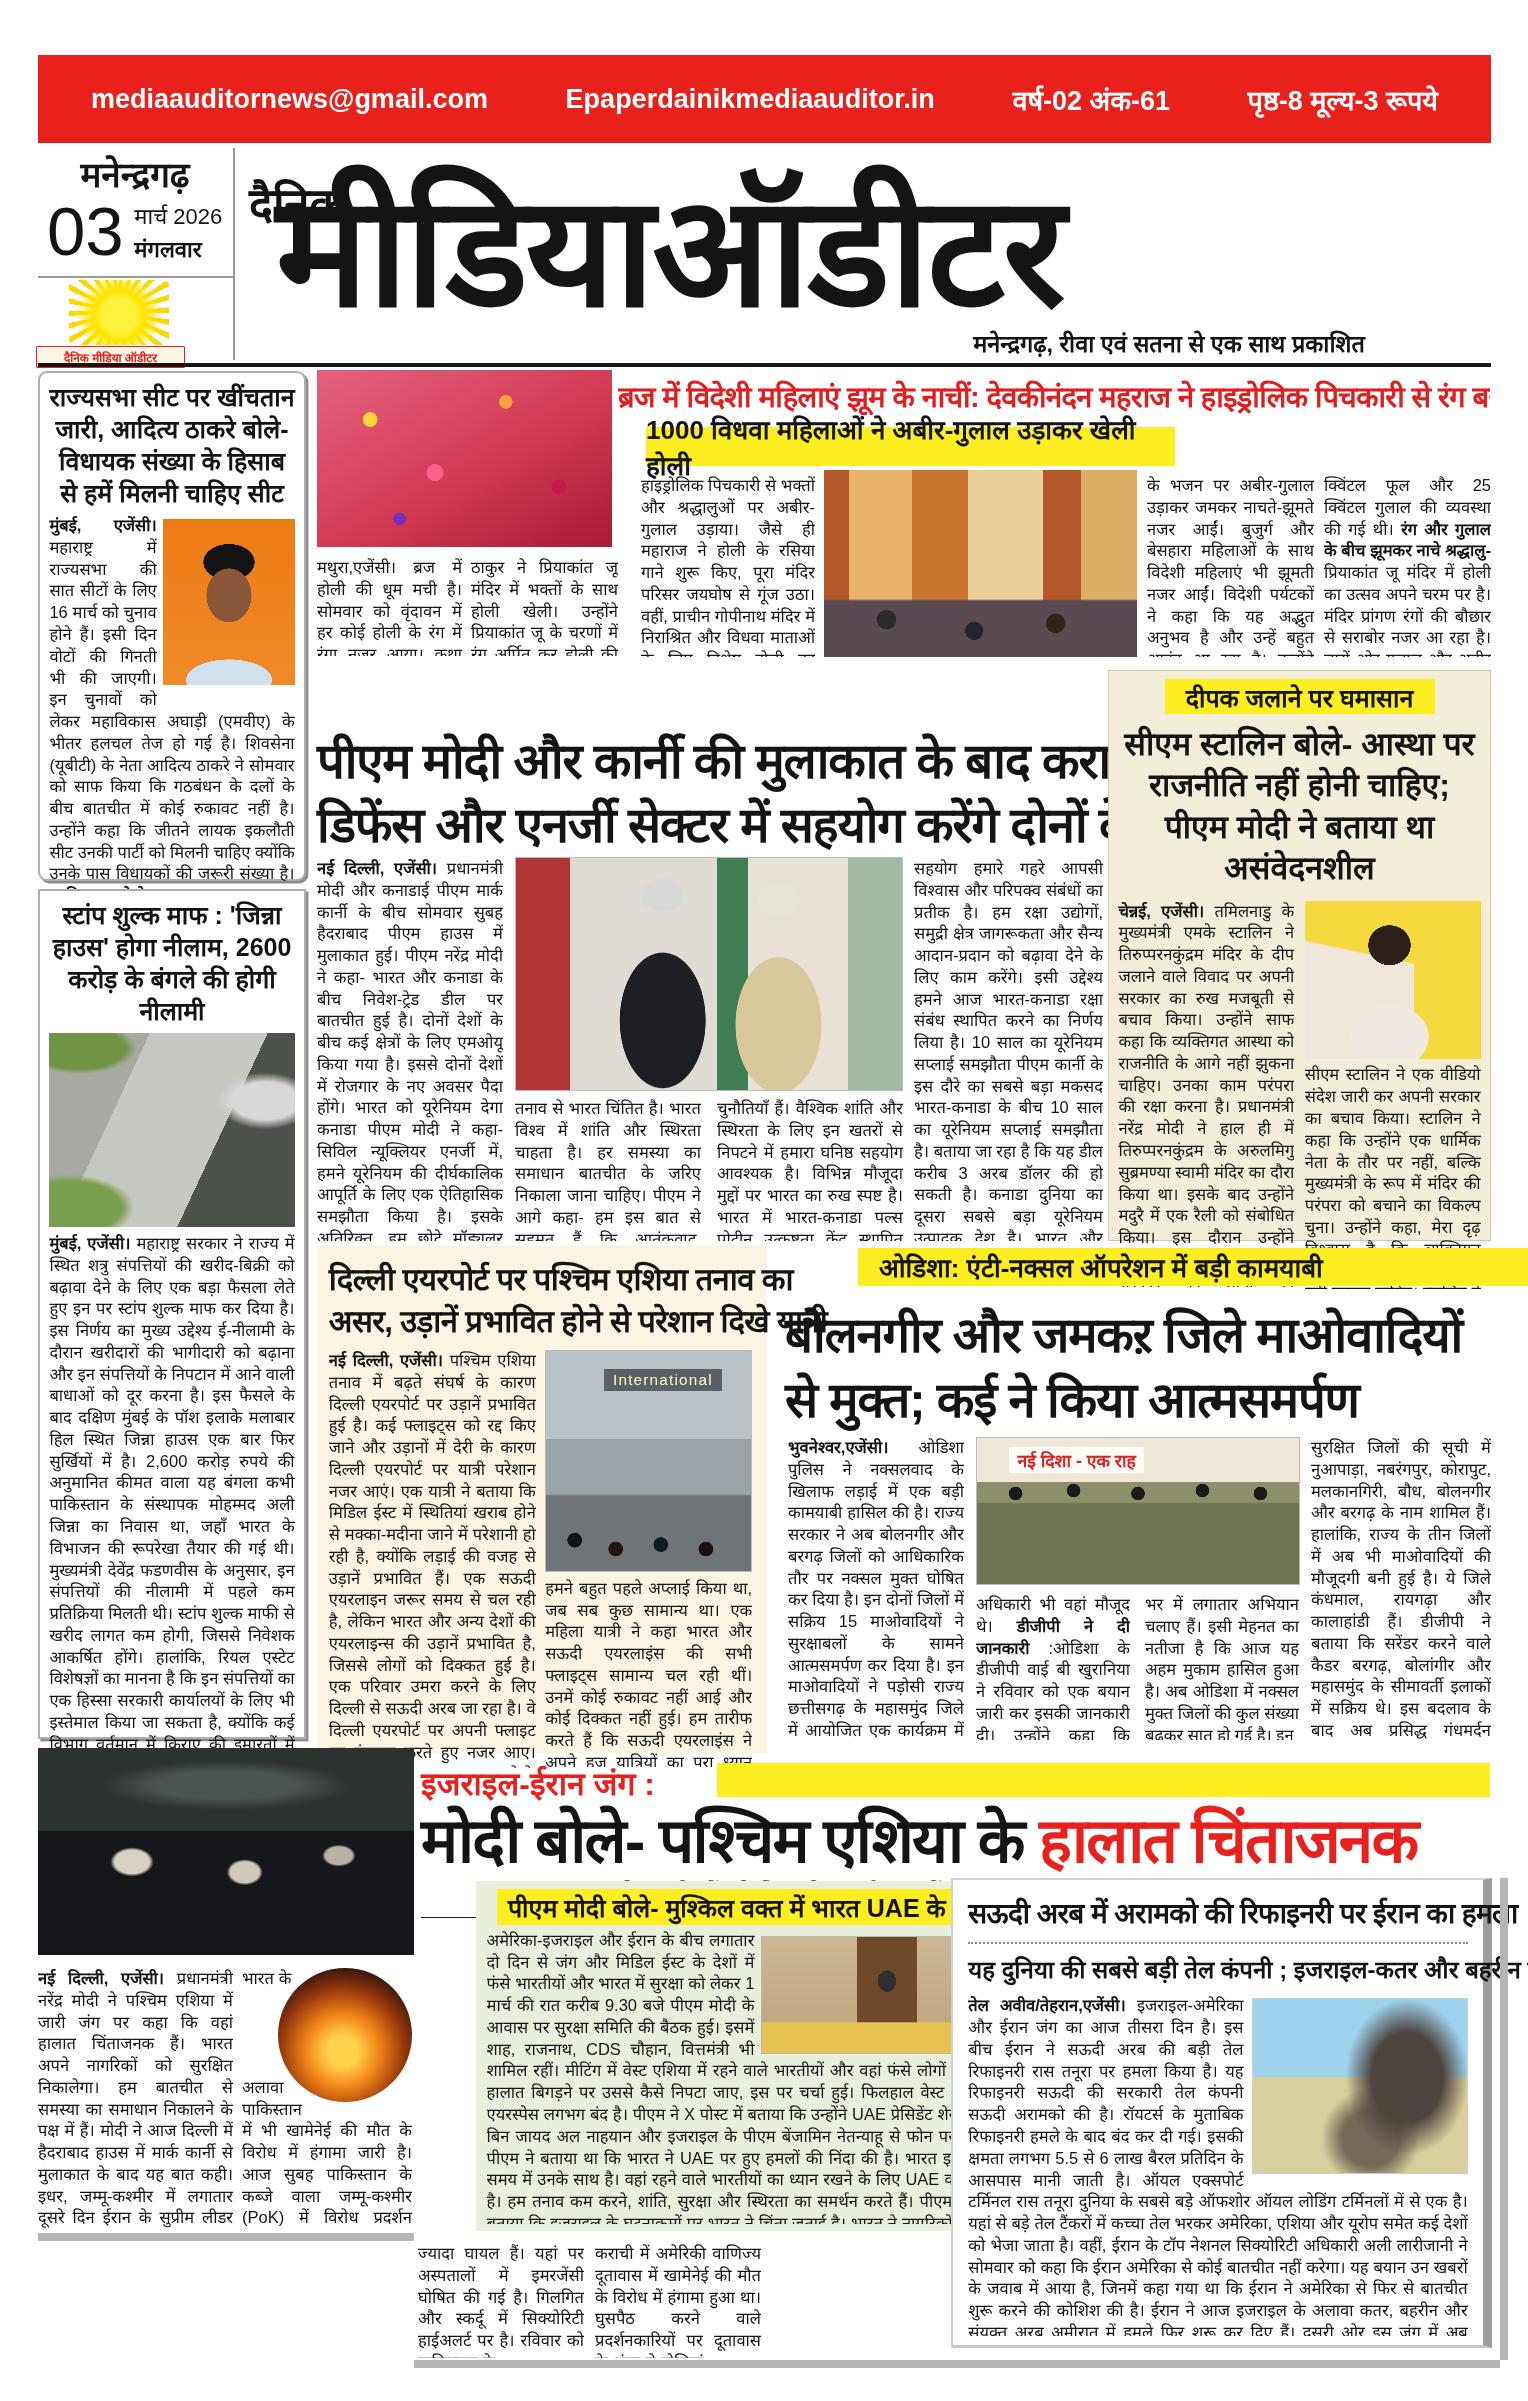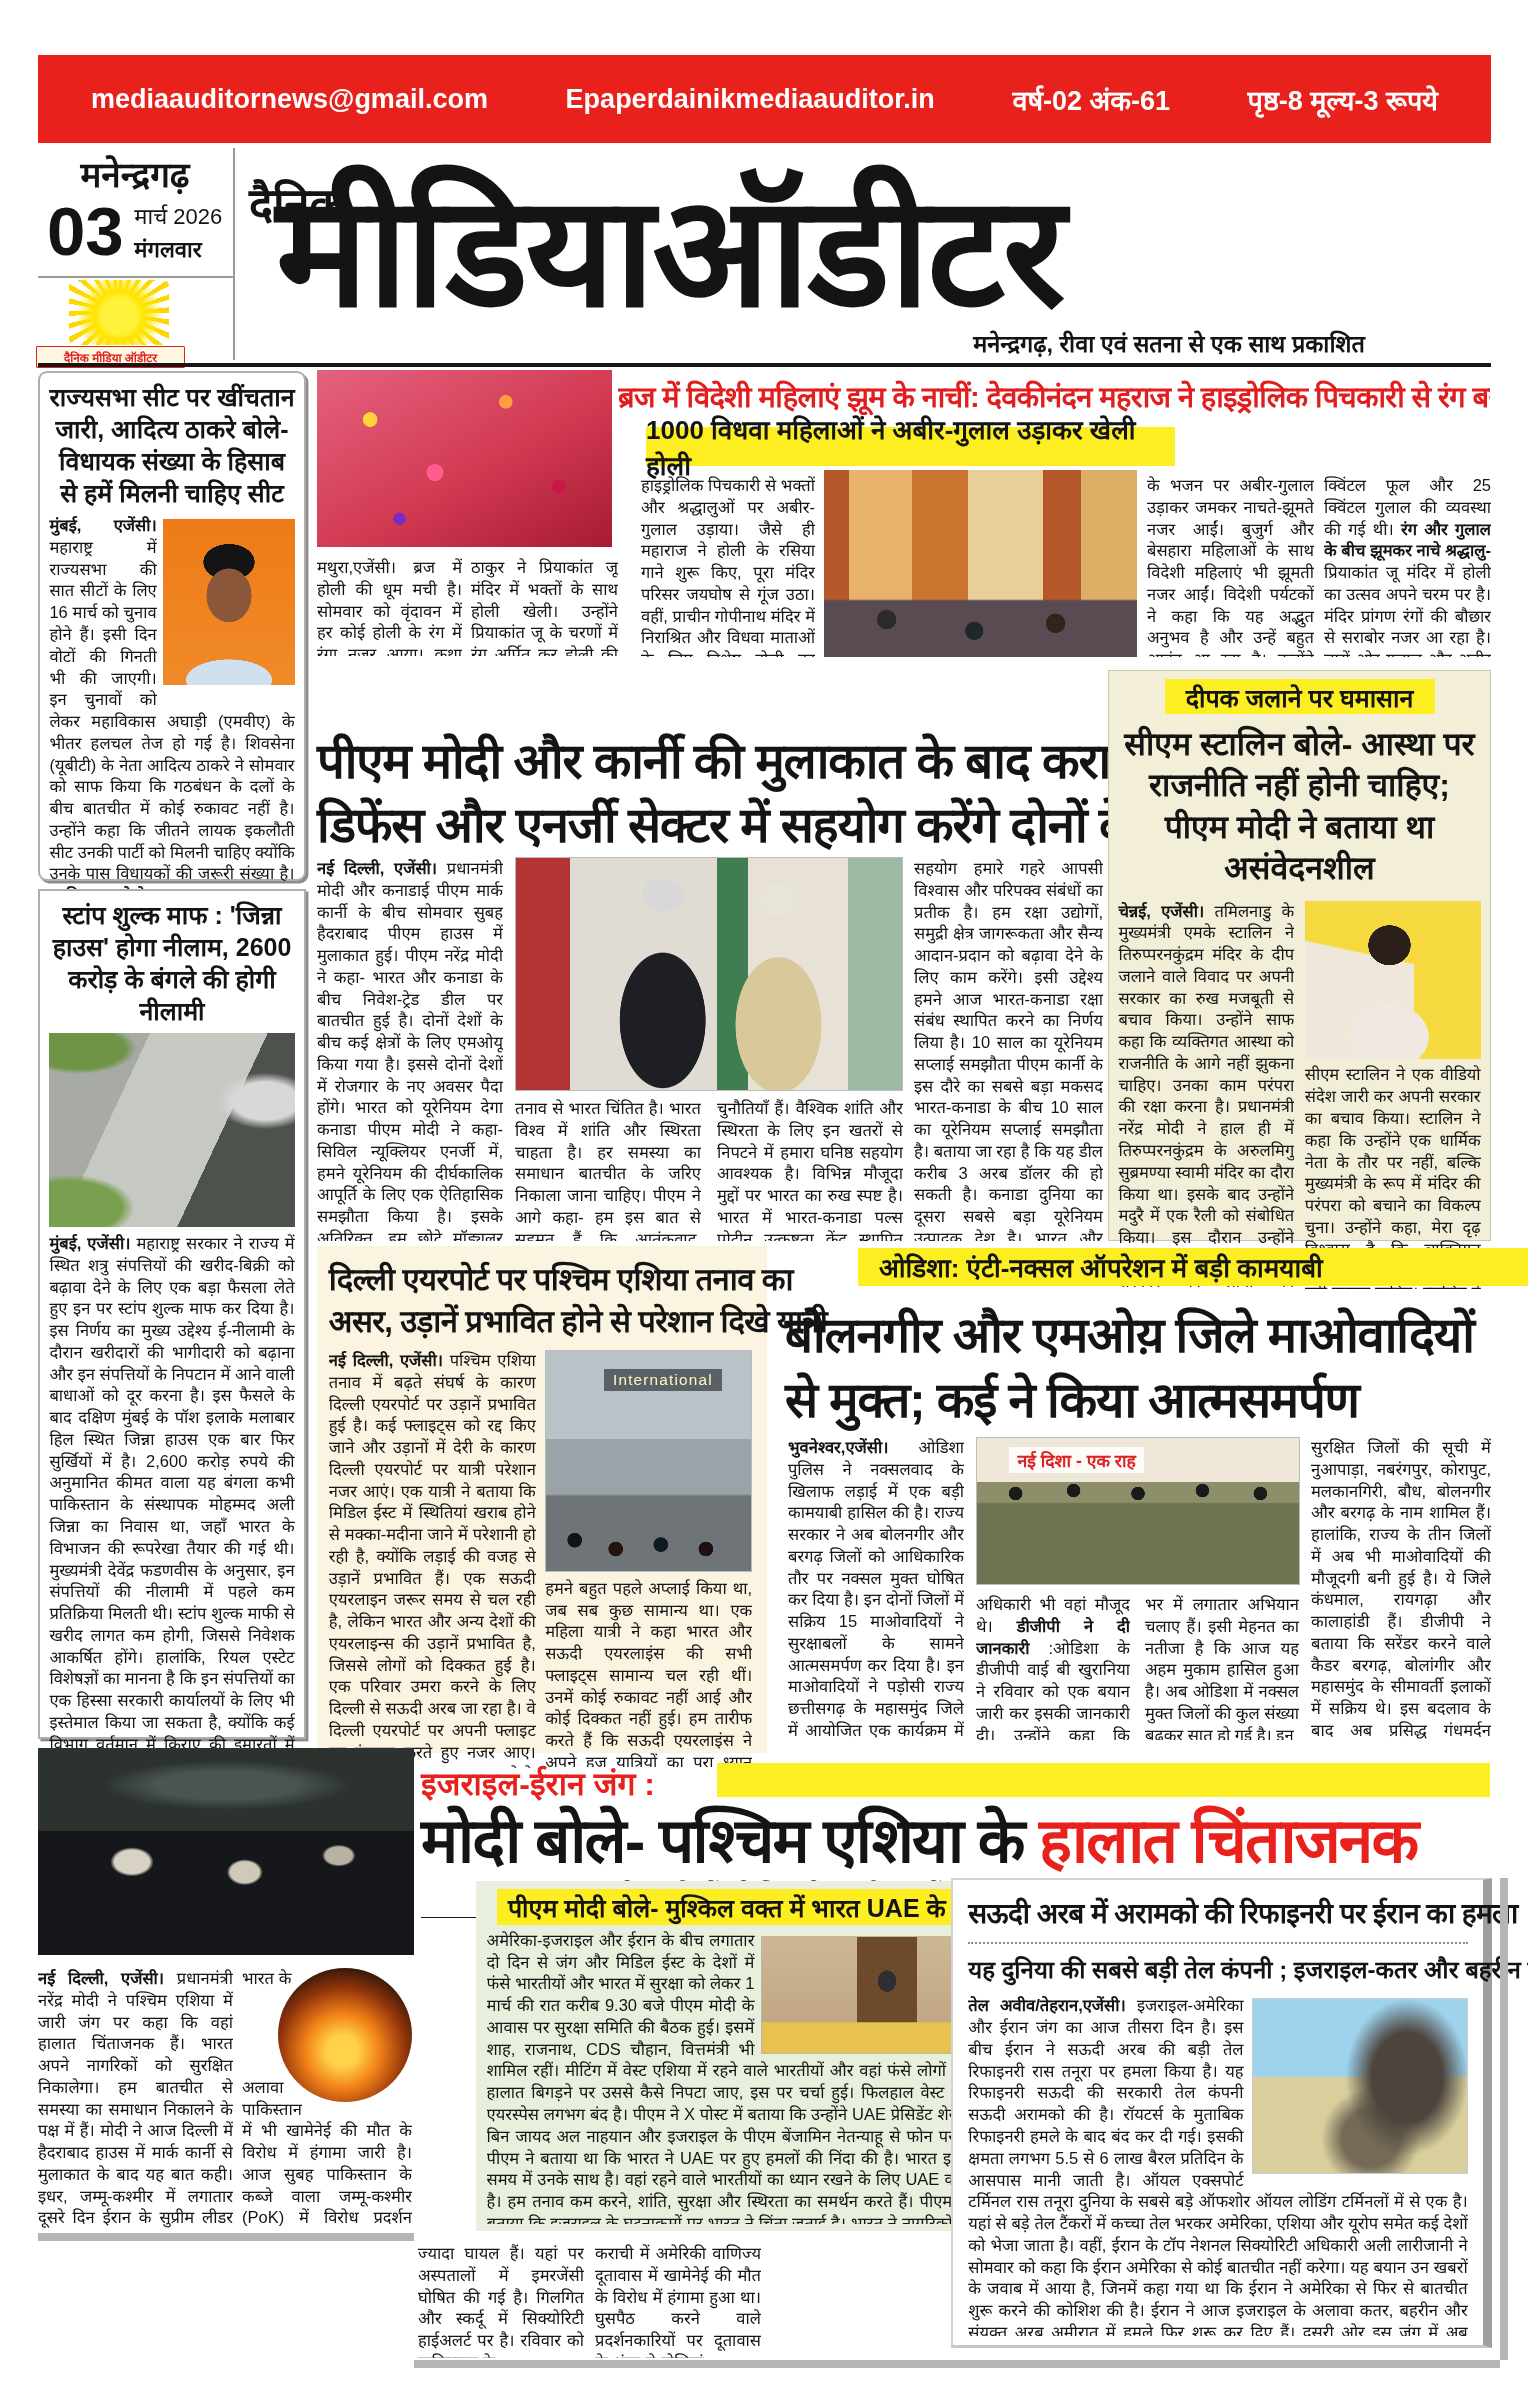--- a/index.html
+++ b/index.html
@@ -9,21 +9,21 @@
   .jtxt{font-size:16.5px;line-height:1.32;text-align:justify;overflow:hidden;}
   .dl{font-weight:bold;}
   .nowrap{white-space:nowrap;overflow:hidden;}
   
   #topbar{left:38px;top:55px;width:1453px;height:88px;background:#e8211d;color:#fff;
           display:flex;align-items:center;justify-content:space-between;padding:0 53px;box-sizing:border-box;
           font-weight:bold;font-size:27px;}
   
   #mh-city{left:41px;top:150px;width:188px;text-align:center;font-size:35px;font-weight:800;}
   #mh-daterow{left:47px;top:197px;width:182px;display:flex;gap:10.6px;align-items:center;}
-  #mh-day{font-size:69px;font-weight:700;line-height:1;}
+  #mh-day{font-size:69px;font-weight:400;line-height:1;}
   #mh-stack{display:flex;flex-direction:column;gap:3.5px;font-size:22px;}
   #mh-stack .wd{font-weight:bold;}
   #mh-hline{left:38px;top:276px;width:195px;height:1.8px;background:#9a9a9a;}
   #mh-vline{left:233px;top:148px;width:1.8px;height:212px;background:#9a9a9a;}
   #sun{left:69px;top:280px;width:100px;height:65px;
        background:radial-gradient(circle at 50% 55%,#fff23d 0 28%,#ffe400 40%,rgba(255,230,0,.55) 55%,rgba(255,230,0,0) 70%),
        repeating-conic-gradient(from 0deg,#ffd700 0 6deg,rgba(255,215,0,0) 6deg 14deg);border-radius:5.9px;}
   #ribbon{left:36px;top:346px;width:147px;height:20px;border:1.8px solid #d22;color:#d22;background:#fdf7e2;
           font-size:11.8px;font-weight:bold;display:flex;align-items:center;justify-content:center;border-radius:1px;}
   #mh-daily{left:249px;top:172px;font-size:45px;font-weight:800;}
@@ -250,21 +250,21 @@
       <div style="width:207px;">
         <div id="airport-photo">
           <span id="air-sign">International</span>
         </div>
         <div class="jtxt" style="height:189px;margin-top:5.9px;">हमने बहुत पहले अप्लाई किया था, जब सब कुछ सामान्य था। एक महिला यात्री ने कहा भारत और सऊदी एयरलाइंस की सभी फ्लाइट्स सामान्य चल रही थीं। उनमें कोई रुकावट नहीं आई और कोई दिक्कत नहीं हुई। हम तारीफ करते हैं कि सऊदी एयरलाइंस ने अपने हज यात्रियों का पूरा ध्यान रखा है। सऊदी एयरलाइंस ने अपनी कोई भी फ्लाइट कैंसिल नहीं की है। हमारे पास जो जानकारी है, वह लेटेस्ट न्यूज अपडेट्स पर आधारित है।</div>
       </div>
     </div>
   </div>
 
   <div class="abs" id="o-kicker">ओडिशा: एंटी-नक्सल ऑपरेशन में बड़ी कामयाबी</div>
-  <div class="abs o-head" style="top:1300px;">बोलनगीर और एमओय़ जिले माओवादियों</div>
+  <div class="abs o-head" style="top:1300px;">बोलनगीर और जमकऱ जिले माओवादियों</div>
   <div class="abs o-head" style="top:1365px;">से मुक्त; कई ने किया आत्मसमर्पण</div>
   <div class="abs jtxt" style="left:788px;top:1437px;width:176px;height:303px;">
     <b class="dl">भुवनेश्वर,एजेंसी।</b>
     <span>ओडिशा पुलिस ने नक्सलवाद के खिलाफ लड़ाई में एक बड़ी कामयाबी हासिल की है। राज्य सरकार ने अब बोलनगीर और बरगढ़ जिलों को आधिकारिक तौर पर नक्सल मुक्त घोषित कर दिया है। इन दोनों जिलों में सक्रिय 15 माओवादियों ने सुरक्षाबलों के सामने आत्मसमर्पण कर दिया है। इन माओवादियों ने पड़ोसी राज्य छत्तीसगढ़ के महासमुंद जिले में आयोजित एक कार्यक्रम में अपने हथियार डाले। इस खास मौके पर ओडिशा पुलिस के वरिष्ठ</span>
   </div>
   <div class="abs" id="odisha-photo">
     <span id="o-banner">नई दिशा - एक राह</span>
   </div>
   <div class="abs jtxt" style="left:976px;top:1594px;width:154px;height:146px;">
     <span>अधिकारी भी वहां मौजूद थे।</span>

